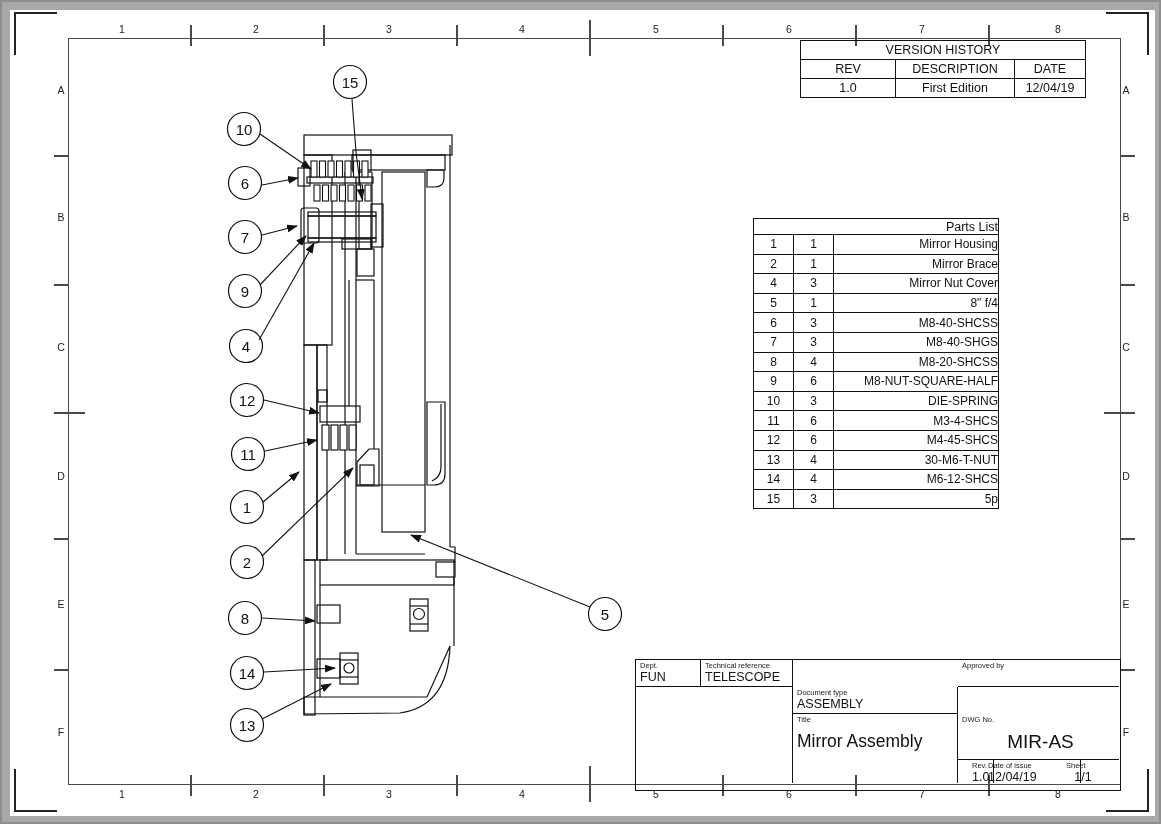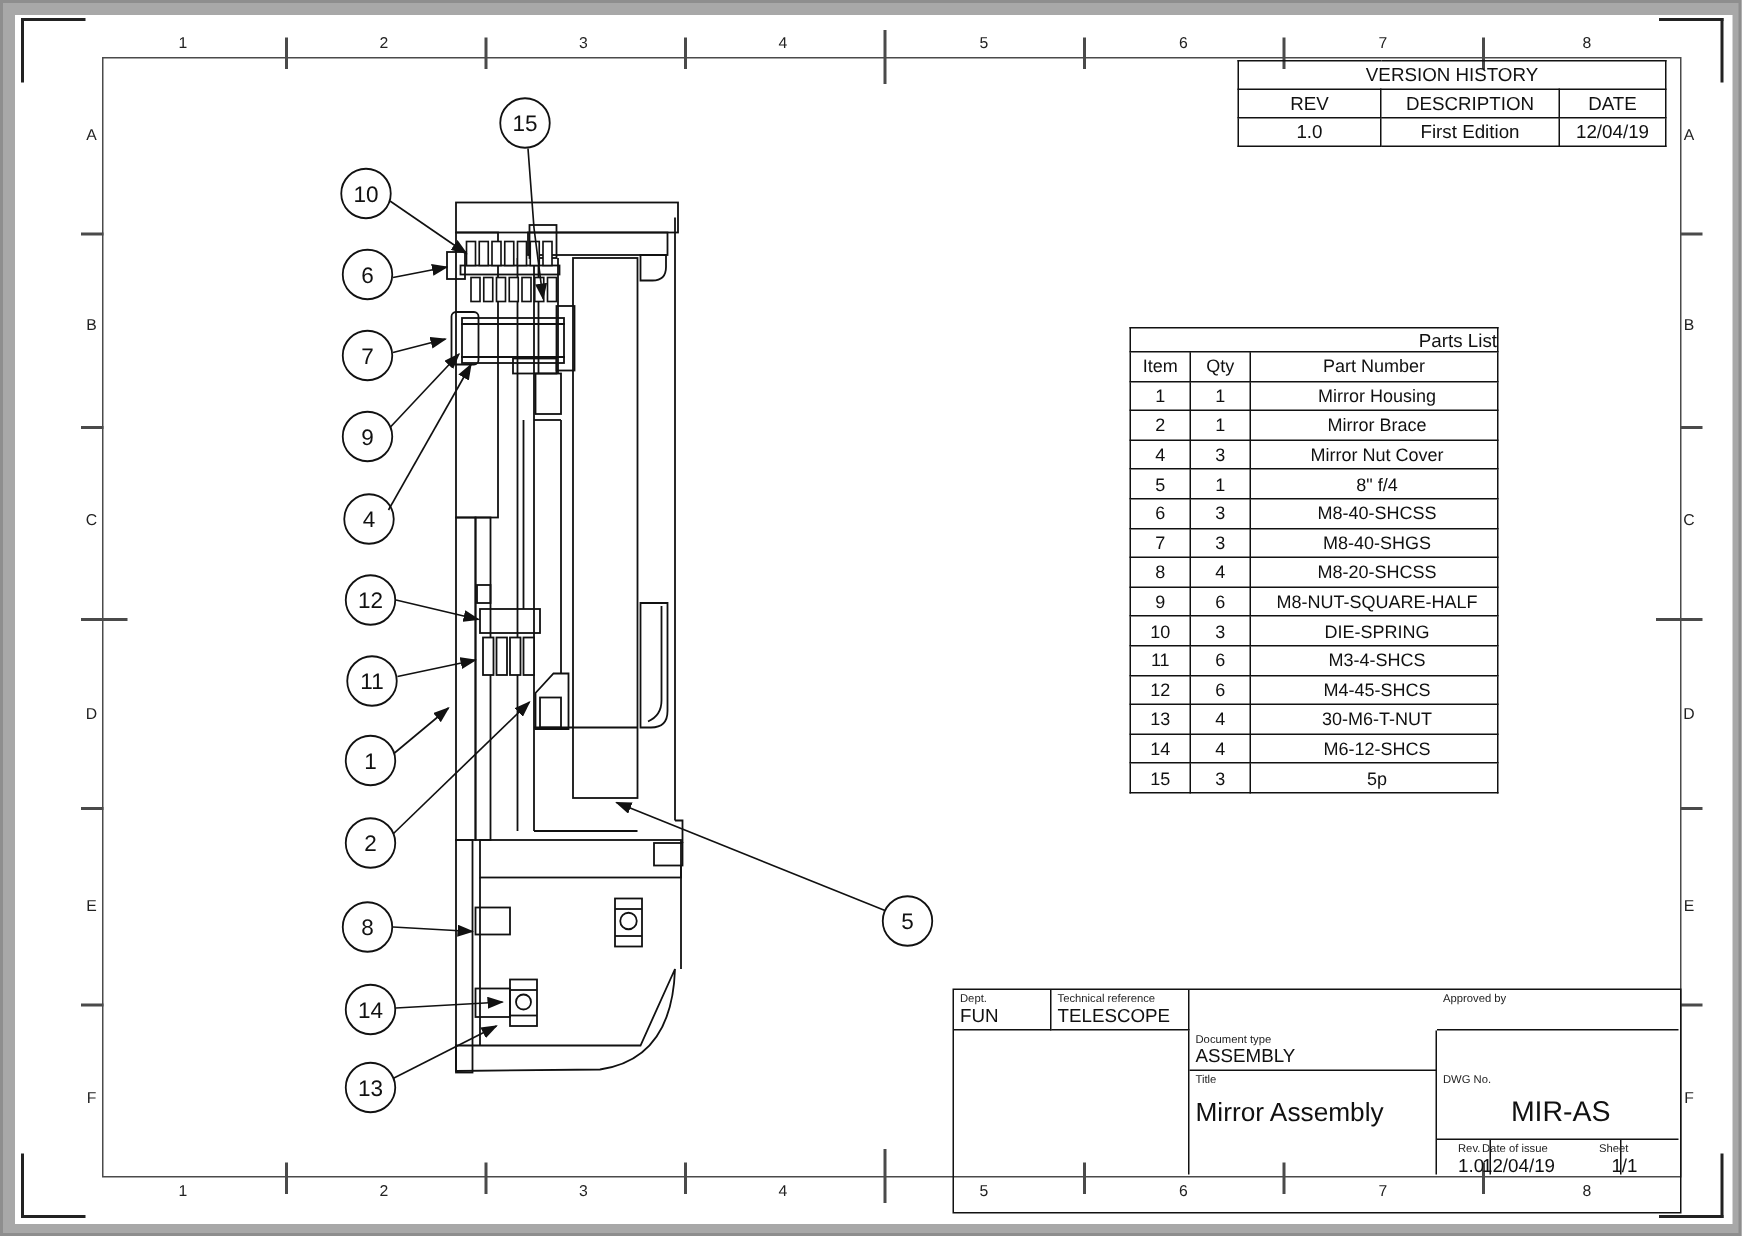--- a/index.html
+++ b/index.html
@@ -21,30 +21,30 @@
   .c-br{left:1096px;top:759px;border-right:2.5px solid #222;border-bottom:2.5px solid #222;}
   
   .frame{position:absolute;left:58px;top:28px;width:1053px;height:747px;border:1.7px solid #4a4a4a;box-sizing:border-box;}
   
   .tickv{position:absolute;width:1.6px;background:#4a4a4a;}
   .tickh{position:absolute;height:1.6px;background:#4a4a4a;}
   
   .zl{position:absolute;font-size:10.5px;color:#222;width:24px;text-align:center;}
   
   table{border-collapse:collapse;table-layout:fixed;}
-  .vh-table{position:absolute;left:815px;top:30px;width:285px;font-size:12.5px;}
+  .vh-table{position:absolute;left:790px;top:30px;width:285px;font-size:12.5px;}
   .vh-table td{border:1.5px solid #111;text-align:center;padding:0;height:18px;}
   .pl-table{position:absolute;left:743px;top:208px;width:245px;font-size:12px;}
   .pl-table td{border:1.4px solid #111;padding:0 0 0 0;height:18.6px;}
   .pl-title{text-align:right;font-size:12.5px;height:15px !important;}
   .pl-h{text-align:center;}
   .td-c{text-align:center;}
-  .td-l{text-align:center;padding-left:4px !important;margin-left:20px;}
-  
-  .tblock{position:absolute;left:625px;top:649px;width:486px;height:150px;border:1.6px solid #111;box-sizing:border-box;}
+  .td-l{text-align:right;padding-left:4px !important;margin-left:20px;}
+  
+  .tblock{position:absolute;left:625px;top:649px;width:486px;height:132px;border:1.6px solid #111;box-sizing:border-box;}
   .tb-cell{position:absolute;box-sizing:border-box;padding:1px 0 0 4px;overflow:hidden;}
   .tb-cell .lab{display:block;font-size:7.5px;color:#222;line-height:9px;}
   .tb-cell .val{display:block;font-size:12.5px;line-height:15px;white-space:pre;}
   .br{border-right:1.5px solid #111;}
   .bb{border-bottom:1.5px solid #111;}
   .val-big{font-size:17.5px !important;line-height:22px !important;margin-top:6px;}
   .val-dwg{font-size:19px !important;text-align:center;margin-top:10px;}
   
   .drawsvg{position:absolute;left:200px;top:50px;}
   .ln{stroke:#111;stroke-width:1.2;fill:none;}
@@ -347,25 +347,20 @@
     <colgroup>
         <col style="width:40px">
         <col style="width:40px">
         <col style="width:165px">
       </colgroup>
     <tbody>
         <tr>
           <td colspan="3" class="pl-title">Parts List</td>
         </tr>
     <tr>
-      <td class="pl-h">Item</td>
-      <td class="pl-h">Qty</td>
-      <td class="pl-h">Part Number</td>
-    </tr>
-    <tr>
           <td class="td-c">1</td>
           <td class="td-c">1</td>
           <td class="td-l">Mirror Housing</td>
         </tr>
     <tr>
           <td class="td-c">2</td>
           <td class="td-c">1</td>
           <td class="td-l">Mirror Brace</td>
         </tr>
     <tr>

